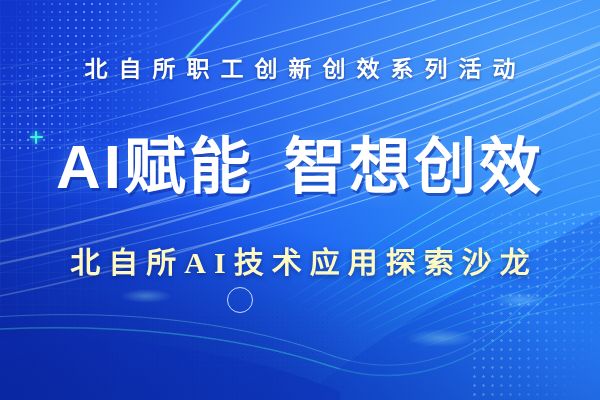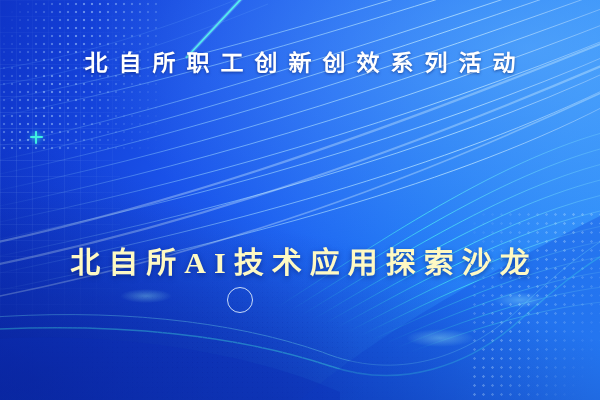--- a/index.html
+++ b/index.html
@@ -79,21 +79,21 @@
             mask-image:radial-gradient(40% 22% at 36% 88%, #000 0%, rgba(0,0,0,0) 100%);
     opacity:.55;
   }
 
   svg.layer{width:600px;height:400px;}
 
   
   .content{position:absolute;inset:0;}
 
   .eyebrow{
-    position:absolute;left:0;right:0;top:44px;
+    position:absolute;left:0;right:0;top:50px;
     text-align:center;
     color:#ffffff;
     font-family:"Liberation Serif","DejaVu Serif",serif;
     font-weight:700;
     font-size:23px;
     letter-spacing:11px;
     text-indent:11px;
     text-shadow:0 1px 3px rgba(2,20,90,.55);
     white-space:nowrap;
   }
@@ -238,18 +238,21 @@
   <div class="layer dots-plus"></div>
   <div class="layer dots-right"></div>
   <div class="layer speckle"></div>
 
   <div class="content">
 
     <div class="eyebrow">北自所职工创新创效系列活动</div>
 
     <div class="plus-accent"></div>
 
+    <div class="headline">
+      <span>AI赋能</span><span class="gap"></span><span>智想创效</span>
+    </div>
 
     <div class="subhead">北自所AI技术应用探索沙龙</div>
 
     <div class="ring"></div>
   </div>
 </div>
 
 </body></html>

